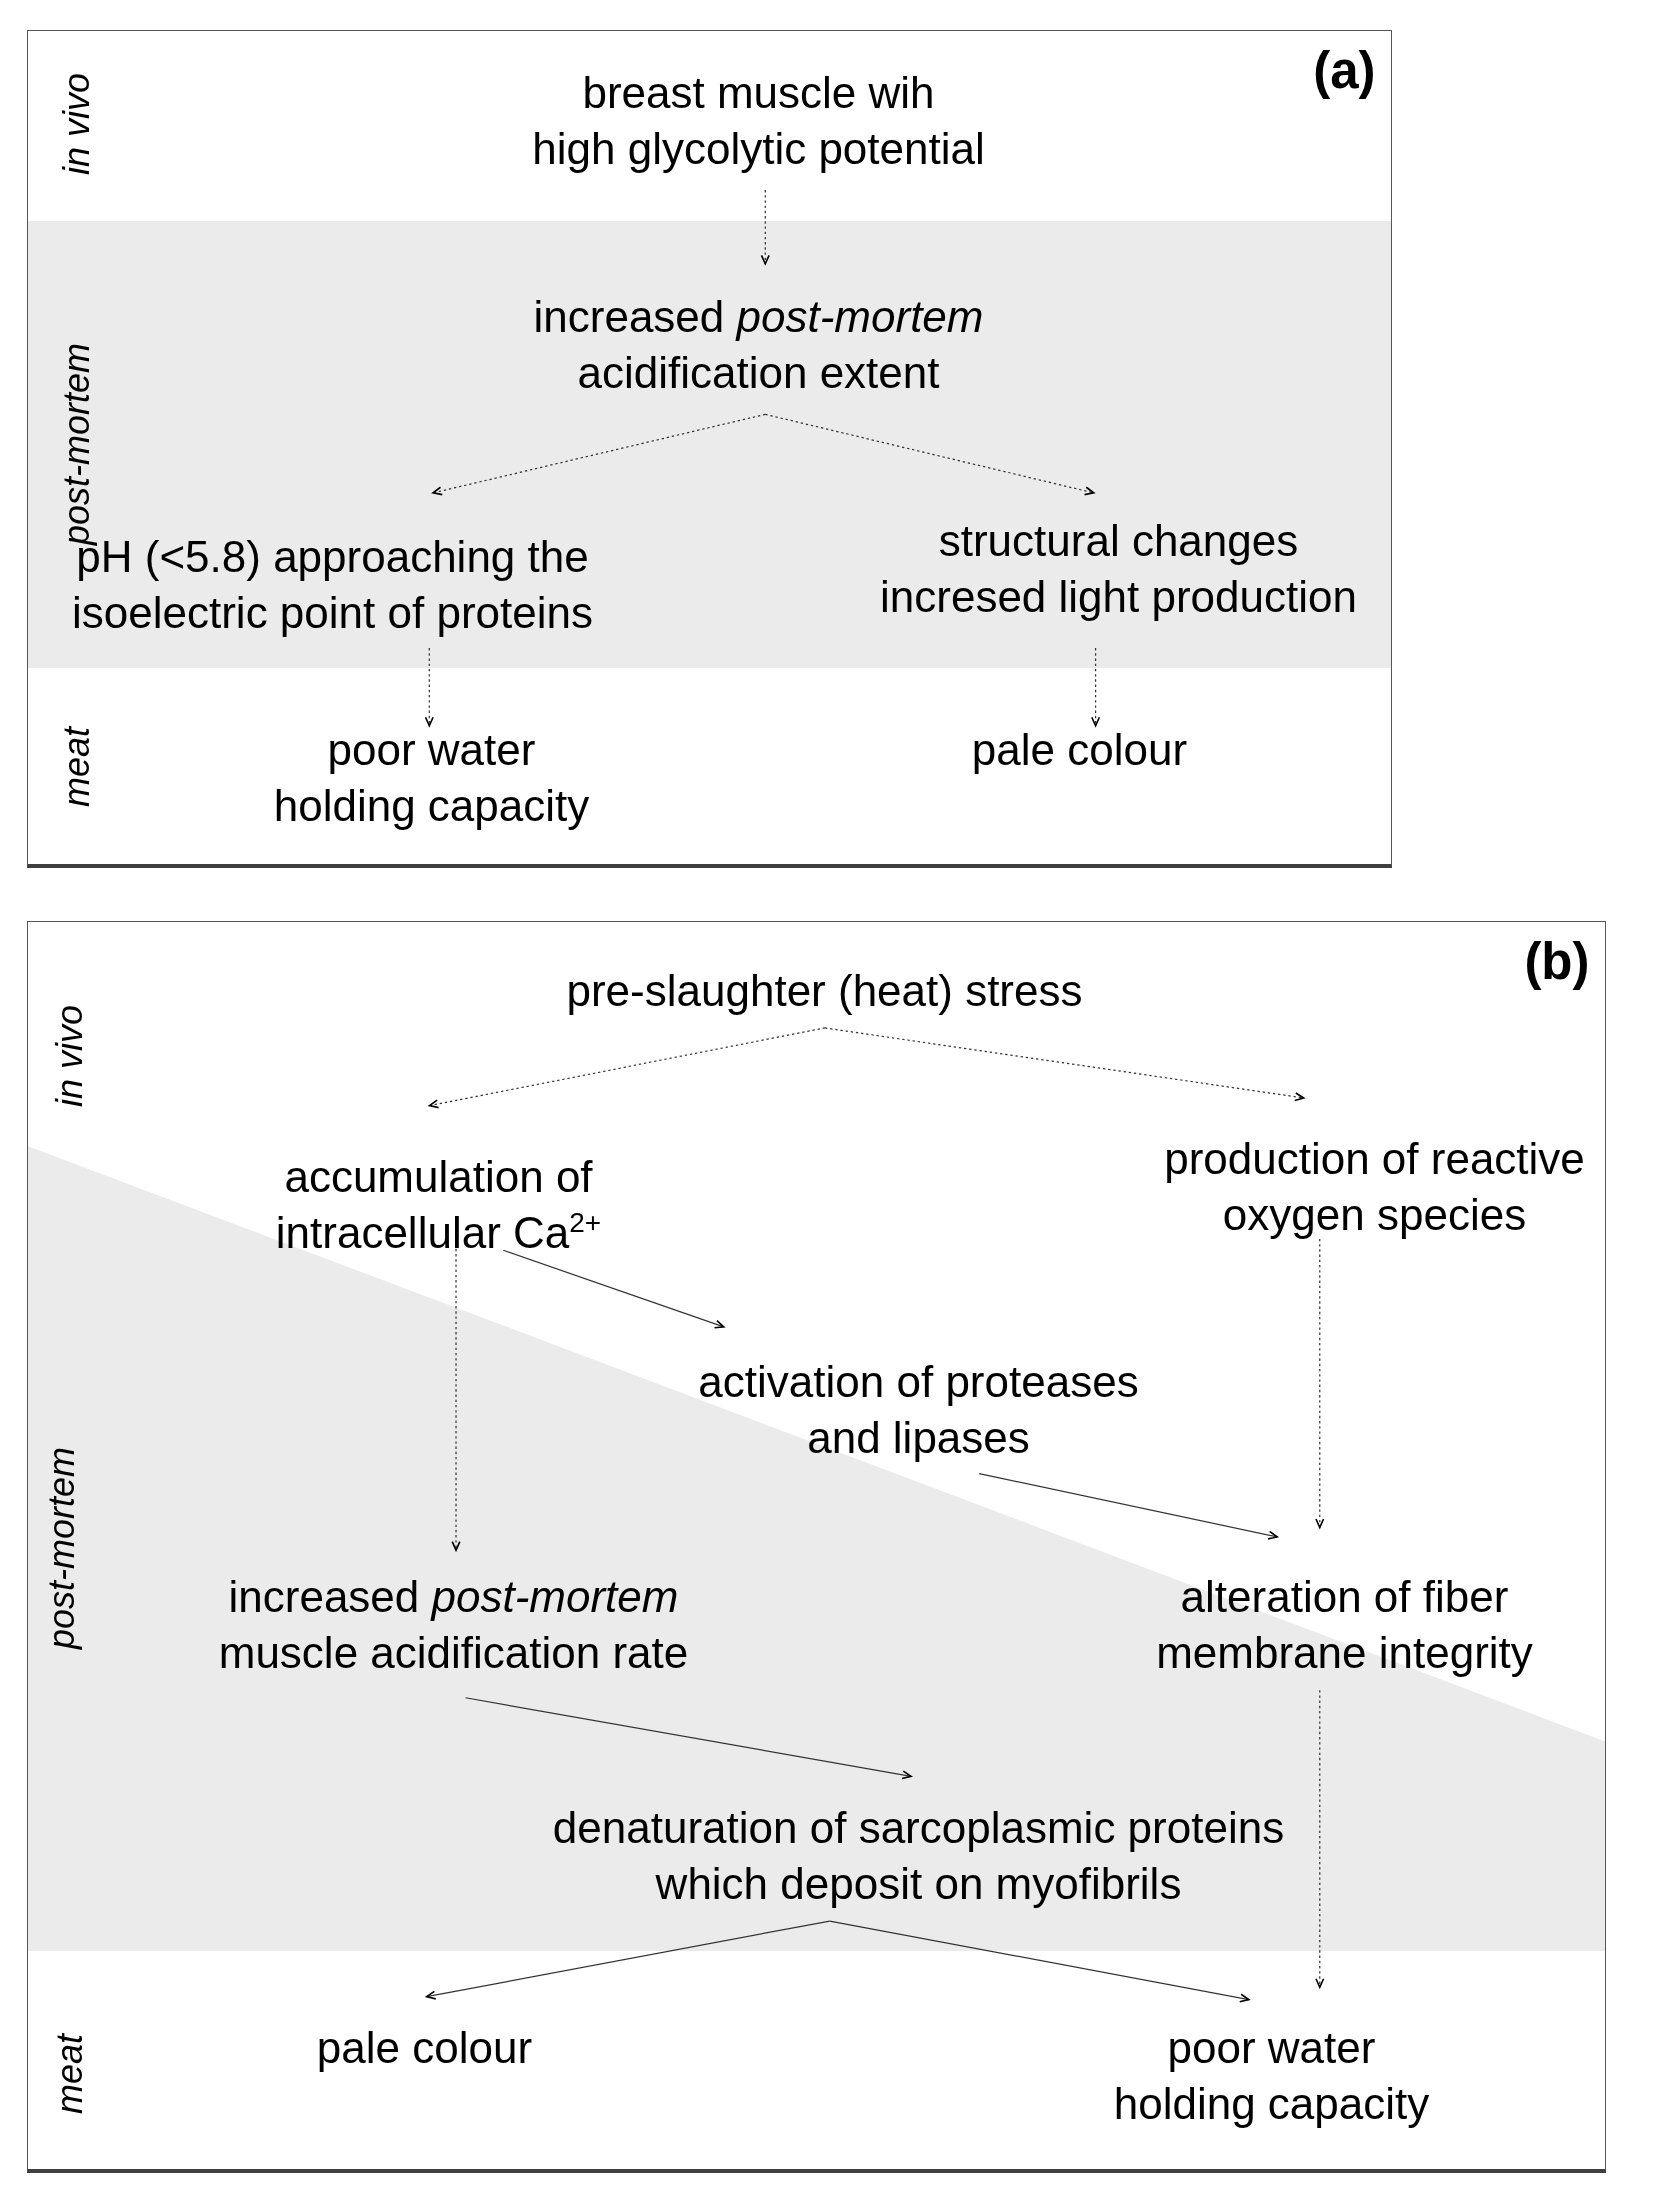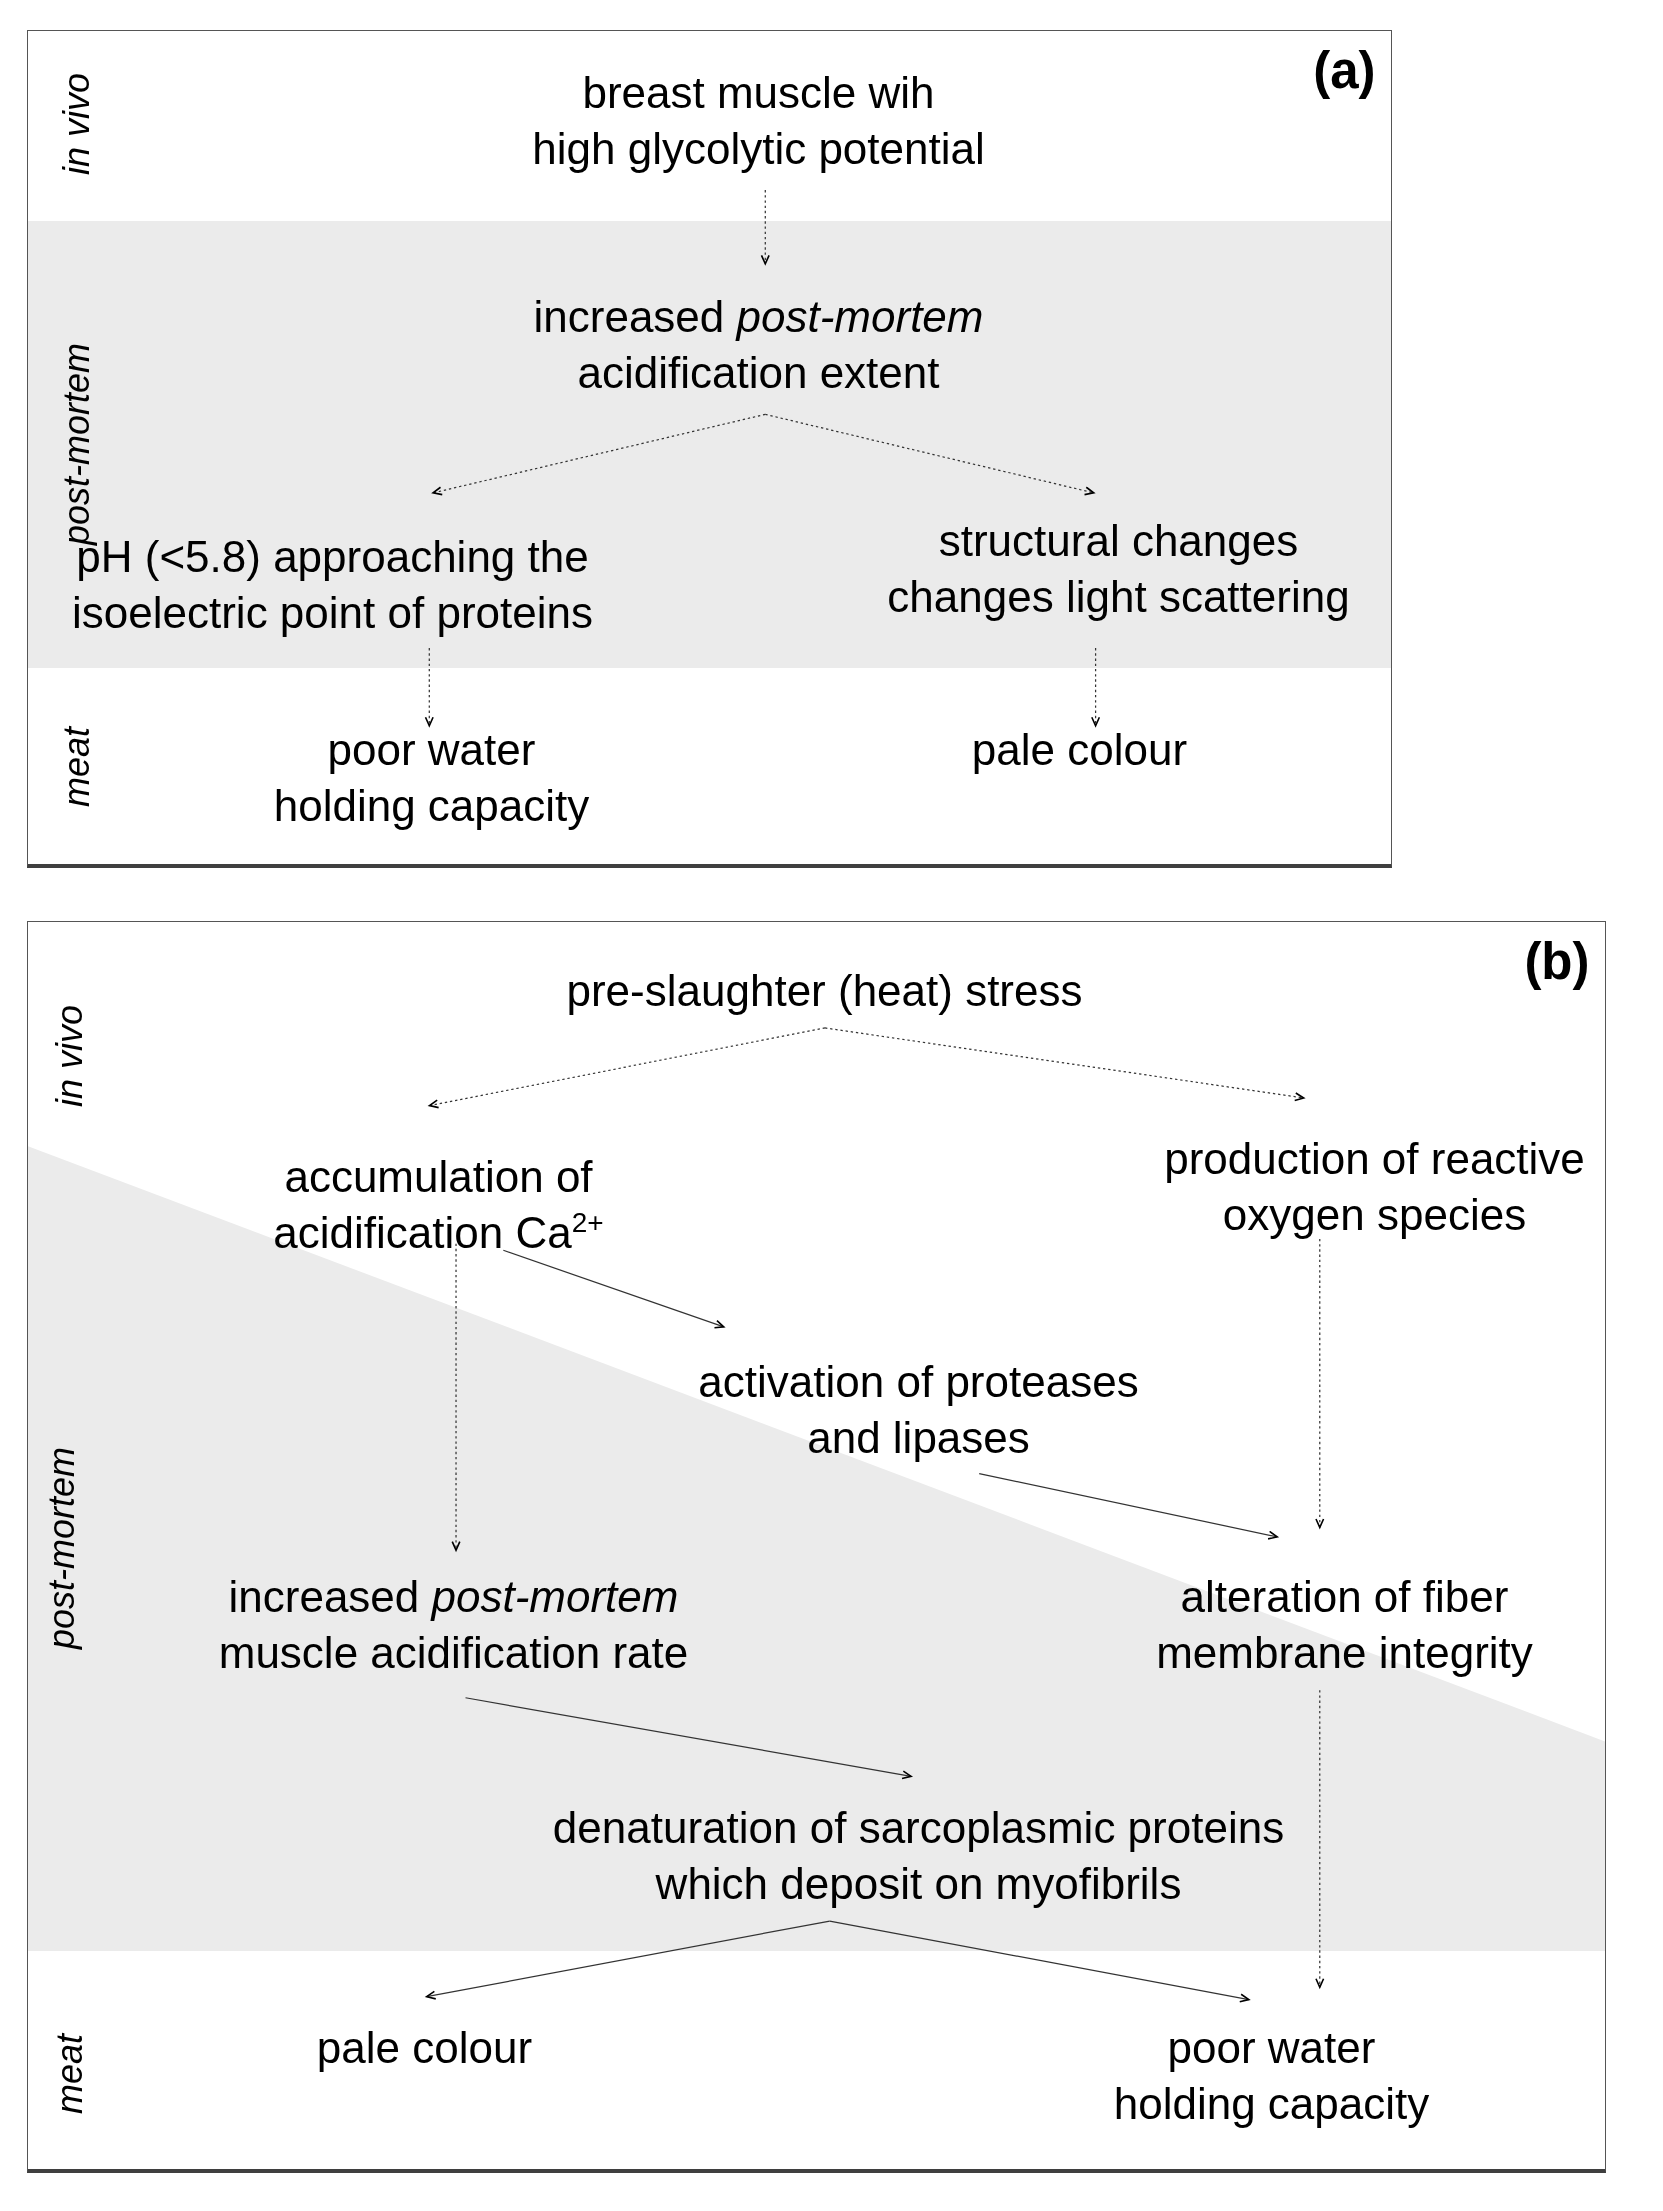--- a/index.html
+++ b/index.html
@@ -89,21 +89,21 @@
       <div>acidification extent</div>
     </div>
 
     <div class="node" style="left:305px;top:482px;margin-top:16px;">
       <div>pH (&lt;5.8) approaching the</div>
       <div>isoelectric point of proteins</div>
     </div>
 
     <div class="node" style="left:1091px;top:482px;">
       <div>structural changes</div>
-      <div>changes light scattering</div>
+      <div>incresed light production</div>
     </div>
 
     <div class="node" style="left:404px;top:691px;">
       <div>poor water</div>
       <div>holding capacity</div>
     </div>
 
     <div class="node" style="left:1052px;top:691px;">
       <div>pale colour</div>
     </div>
@@ -139,21 +139,21 @@
     <div class="side-label" style="left:42px;top:134px;">in vivo</div>
     <div class="side-label" style="left:34px;top:626px;">post-mortem</div>
     <div class="side-label" style="left:42px;top:1152px;">meat</div>
 
     <div class="node" style="left:797px;top:41px;">
       <div>pre-slaughter (heat) stress</div>
     </div>
 
     <div class="node" style="left:399px;top:227px;margin-left:12px;">
       <div>accumulation of</div>
-      <div><span>acidification Ca</span><sup>2+</sup></div>
+      <div><span>intracellular Ca</span><sup>2+</sup></div>
     </div>
 
     <div class="node" style="left:1347px;top:209px;">
       <div>production of reactive</div>
       <div>oxygen species</div>
     </div>
 
     <div class="node" style="left:891px;top:432px;">
       <div>activation of proteases</div>
       <div>and lipases</div>

